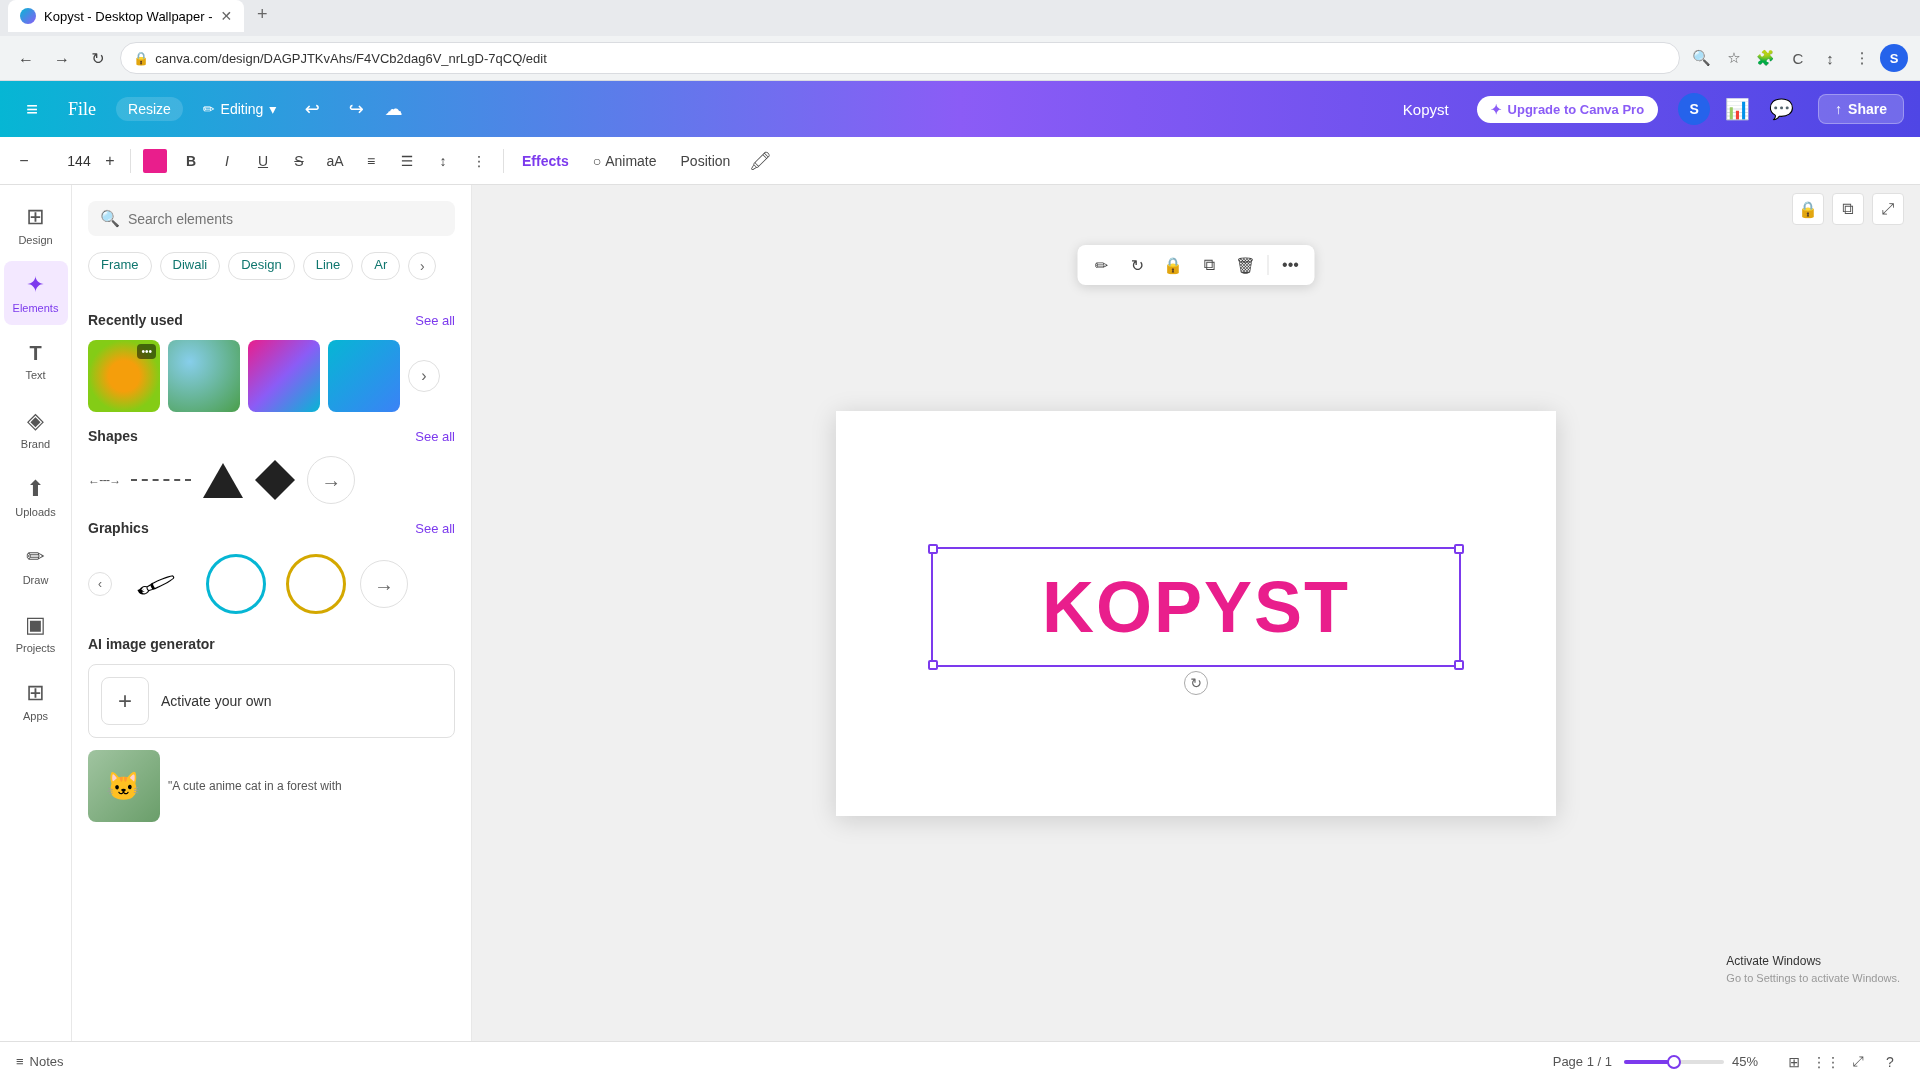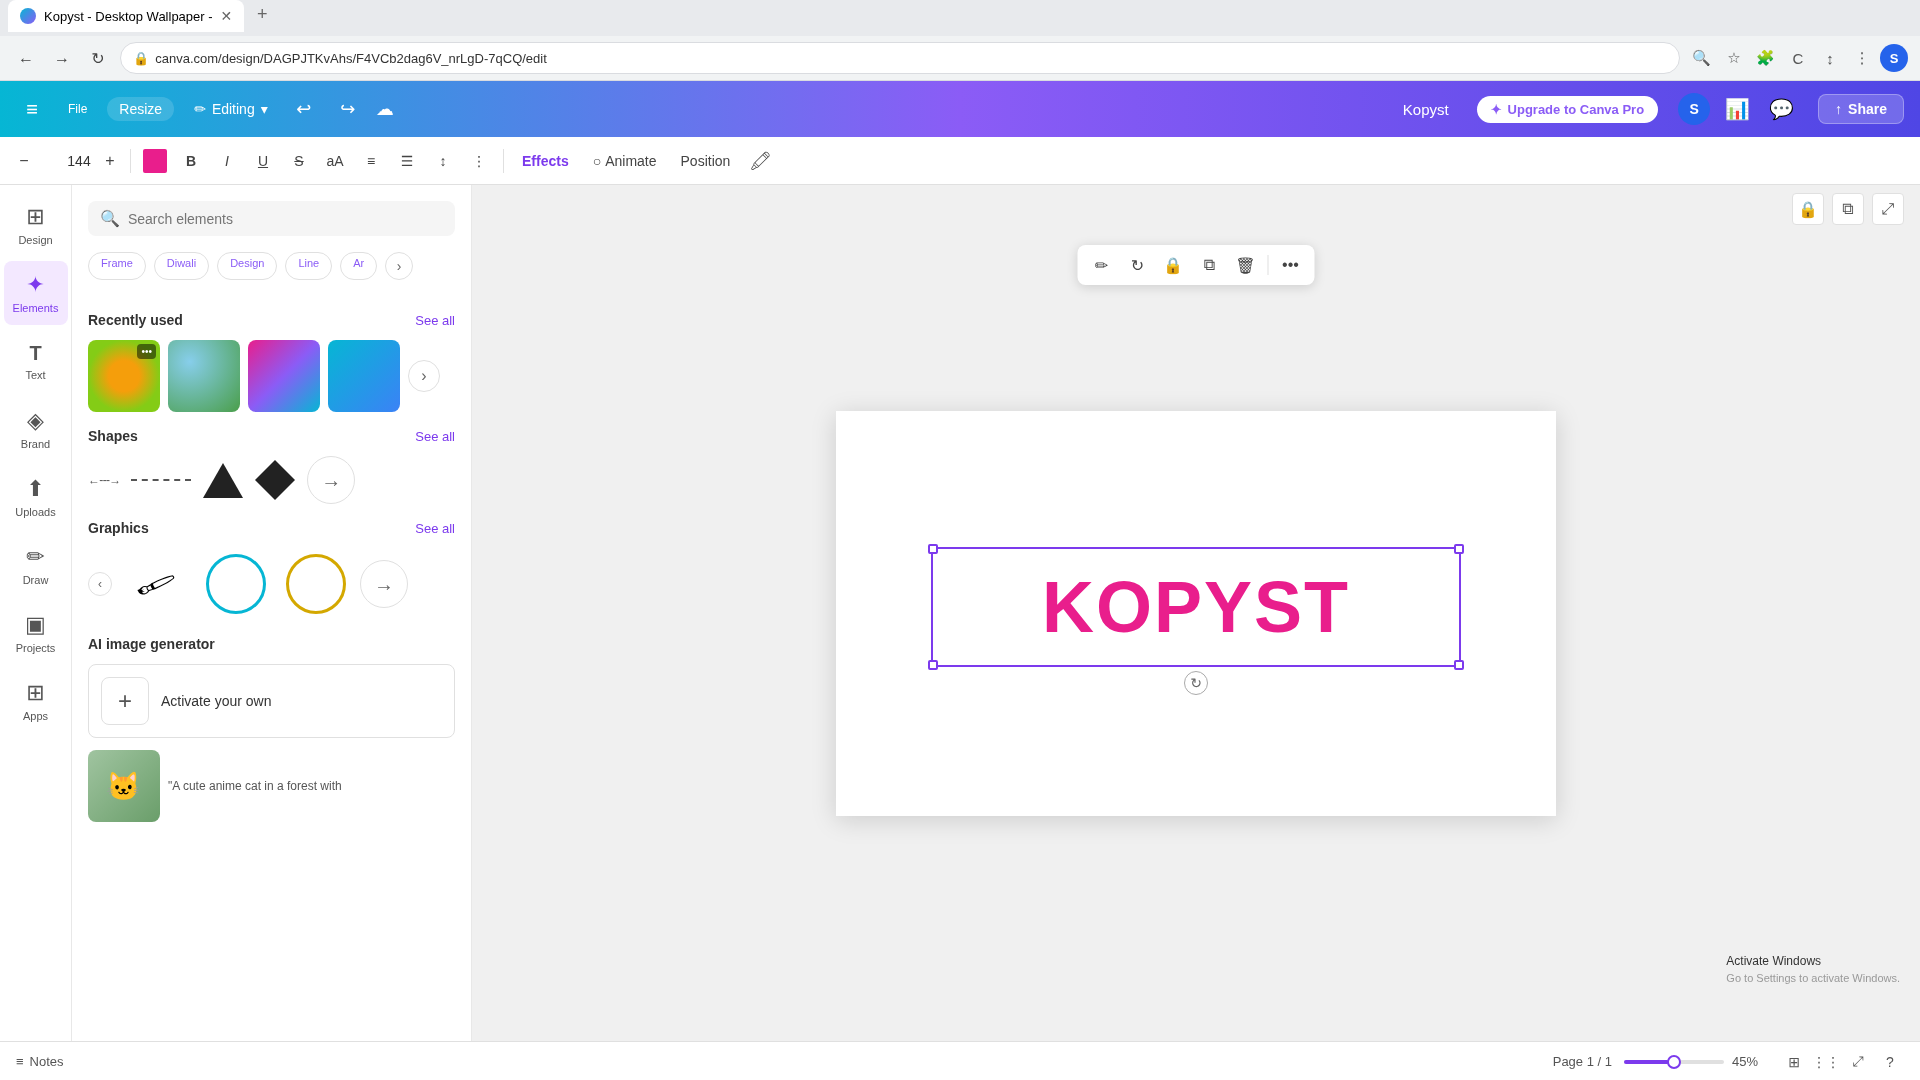--- a/index.html
+++ b/index.html
@@ -18,21 +18,21 @@
     .nav-actions { display: flex; gap: 4px; align-items: center; }
     .nav-action-btn { width: 28px; height: 28px; display: flex; align-items: center; justify-content: center; border-radius: 50%; cursor: pointer; color: #555; font-size: 15px; }
     .profile-btn { width: 28px; height: 28px; border-radius: 50%; background: #2563eb; display: flex; align-items: center; justify-content: center; color: #fff; font-size: 13px; font-weight: bold; cursor: pointer; }
 
     
     .app-container { display: flex; flex-direction: column; height: calc(1080px - 80px); }
     
     
     .top-toolbar { height: 56px; background: linear-gradient(90deg, #06b6d4 0%, #8b5cf6 50%, #4f46e5 100%); display: flex; align-items: center; padding: 0 16px; gap: 12px; }
     .hamburger { color: #fff; font-size: 20px; cursor: pointer; width: 32px; display: flex; align-items: center; justify-content: center; }
-    .file-btn { color: #fff; font-size: 12px; font-weight: 500; cursor: pointer; padding: 4px 8px; }
+    .file-btn { color: #fff; font-size: 18px; font-weight: 500; cursor: pointer; padding: 4px 8px; font-family: Liberation Serif, serif; }
     .resize-btn { display: flex; align-items: center; gap: 6px; color: #fff; font-size: 14px; cursor: pointer; background: rgba(255,255,255,0.15); border-radius: 20px; padding: 4px 12px; }
     .editing-btn { display: flex; align-items: center; gap: 6px; color: #fff; font-size: 14px; cursor: pointer; padding: 4px 8px; }
     .toolbar-spacer { flex: 1; }
     .undo-btn, .redo-btn { color: #fff; font-size: 18px; cursor: pointer; width: 32px; display: flex; align-items: center; justify-content: center; }
     .cloud-btn { color: #fff; font-size: 18px; cursor: pointer; }
     .project-name { color: #fff; font-size: 15px; font-weight: 500; margin-left: 20px; }
     .upgrade-btn { display: flex; align-items: center; gap: 6px; background: #fff; color: #8b5cf6; font-size: 13px; font-weight: 600; padding: 6px 14px; border-radius: 20px; cursor: pointer; margin-left: 16px; }
     .user-avatar { width: 32px; height: 32px; border-radius: 50%; background: #2563eb; color: #fff; display: flex; align-items: center; justify-content: center; font-size: 14px; font-weight: bold; cursor: pointer; margin-left: 8px; }
     .toolbar-icon-btn { color: #fff; font-size: 20px; cursor: pointer; width: 32px; display: flex; align-items: center; justify-content: center; }
     .share-btn { display: flex; align-items: center; gap: 6px; background: rgba(255,255,255,0.2); color: #fff; font-size: 14px; font-weight: 600; padding: 6px 16px; border-radius: 8px; cursor: pointer; border: 1px solid rgba(255,255,255,0.3); margin-left: 8px; }
@@ -59,21 +59,21 @@
     .sidebar-item-icon { font-size: 22px; }
     .sidebar-item-label { font-size: 11px; font-weight: 500; }
 
     
     .elements-panel { width: 400px; background: #fff; border-right: 1px solid #e8e8e8; display: flex; flex-direction: column; overflow: hidden; }
     .panel-header { padding: 16px 16px 8px; }
     .search-box { display: flex; align-items: center; background: #f5f5f5; border-radius: 8px; padding: 8px 12px; gap: 8px; }
     .search-icon { color: #888; font-size: 16px; }
     .search-input { border: none; background: transparent; font-size: 14px; color: #333; flex: 1; outline: none; }
     .category-tags { display: flex; gap: 8px; padding: 8px 16px; overflow-x: auto; }
-    .category-tag { padding: 4px 12px; border-radius: 20px; font-size: 11px; border: 1px solid #e0e0e0; cursor: pointer; white-space: nowrap; color: #8b5cf6; background: #fff; }
+    .category-tag { padding: 4px 12px; border-radius: 20px; font-size: 13px; border: 1px solid #e0e0e0; cursor: pointer; white-space: nowrap; color: #0f766e; background: #fff; }
     .more-btn { width: 28px; height: 28px; display: flex; align-items: center; justify-content: center; border: 1px solid #e0e0e0; border-radius: 50%; cursor: pointer; color: #666; font-size: 14px; flex-shrink: 0; align-self: center; }
 
     .panel-scroll { flex: 1; overflow-y: auto; padding: 8px 16px; }
     .section-header { display: flex; justify-content: space-between; align-items: center; margin-bottom: 12px; margin-top: 16px; }
     .section-title { font-size: 14px; font-weight: 600; color: #333; }
     .see-all-btn { font-size: 13px; color: #7c3aed; cursor: pointer; }
 
     .recent-grid { display: flex; gap: 8px; align-items: center; }
     .recent-item { width: 72px; height: 72px; border-radius: 8px; overflow: hidden; cursor: pointer; flex-shrink: 0; position: relative; }
     .recent-more-btn { width: 32px; height: 32px; display: flex; align-items: center; justify-content: center; border: 1px solid #e0e0e0; border-radius: 50%; cursor: pointer; color: #666; font-size: 16px; flex-shrink: 0; }

